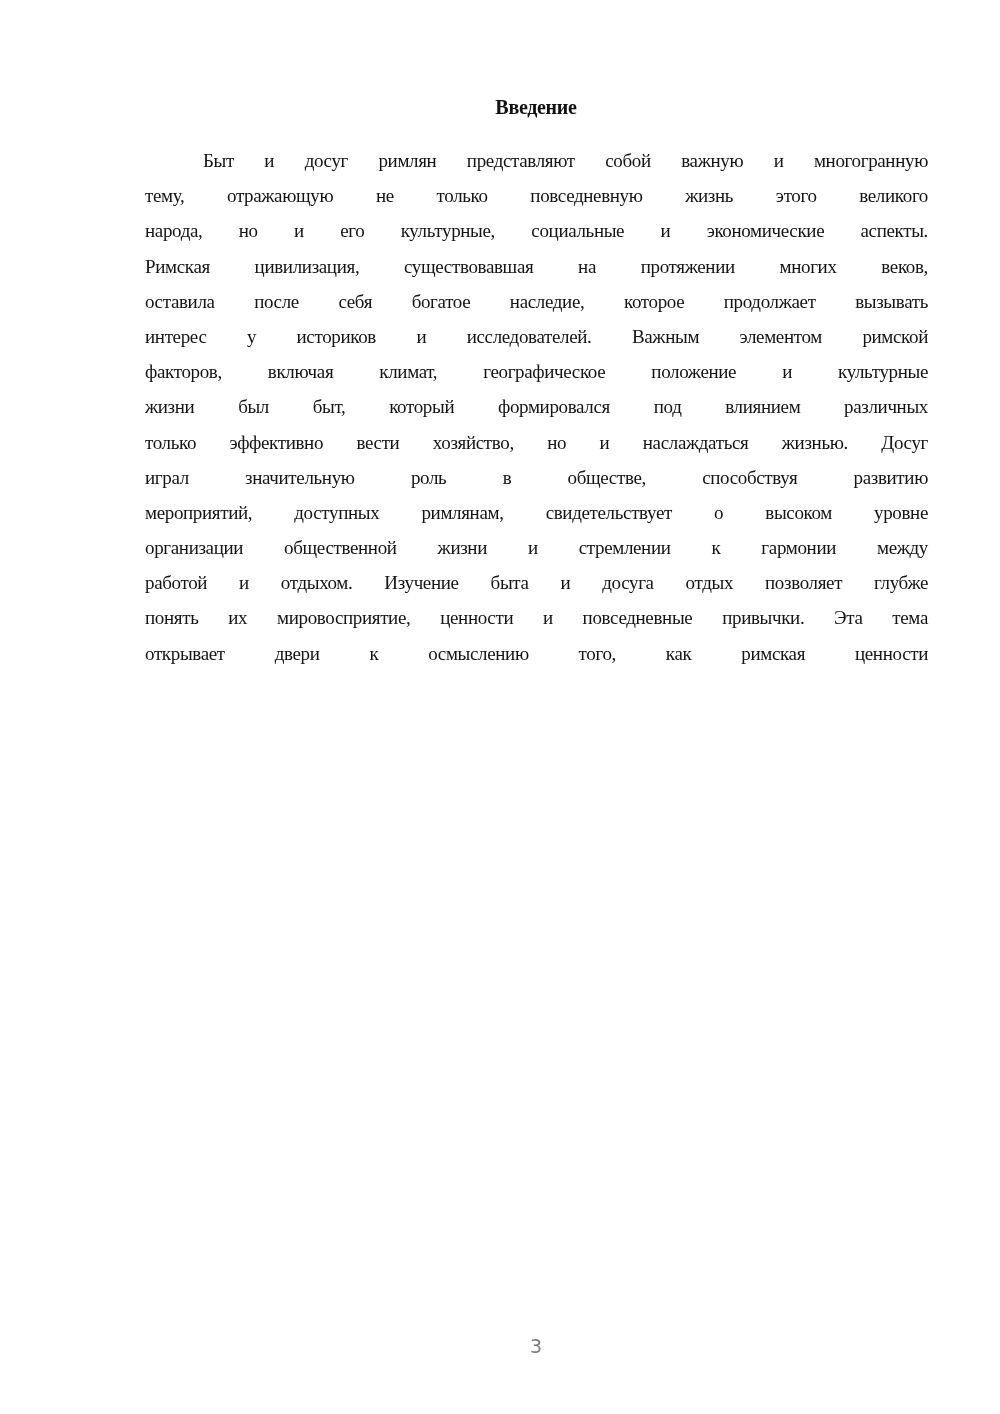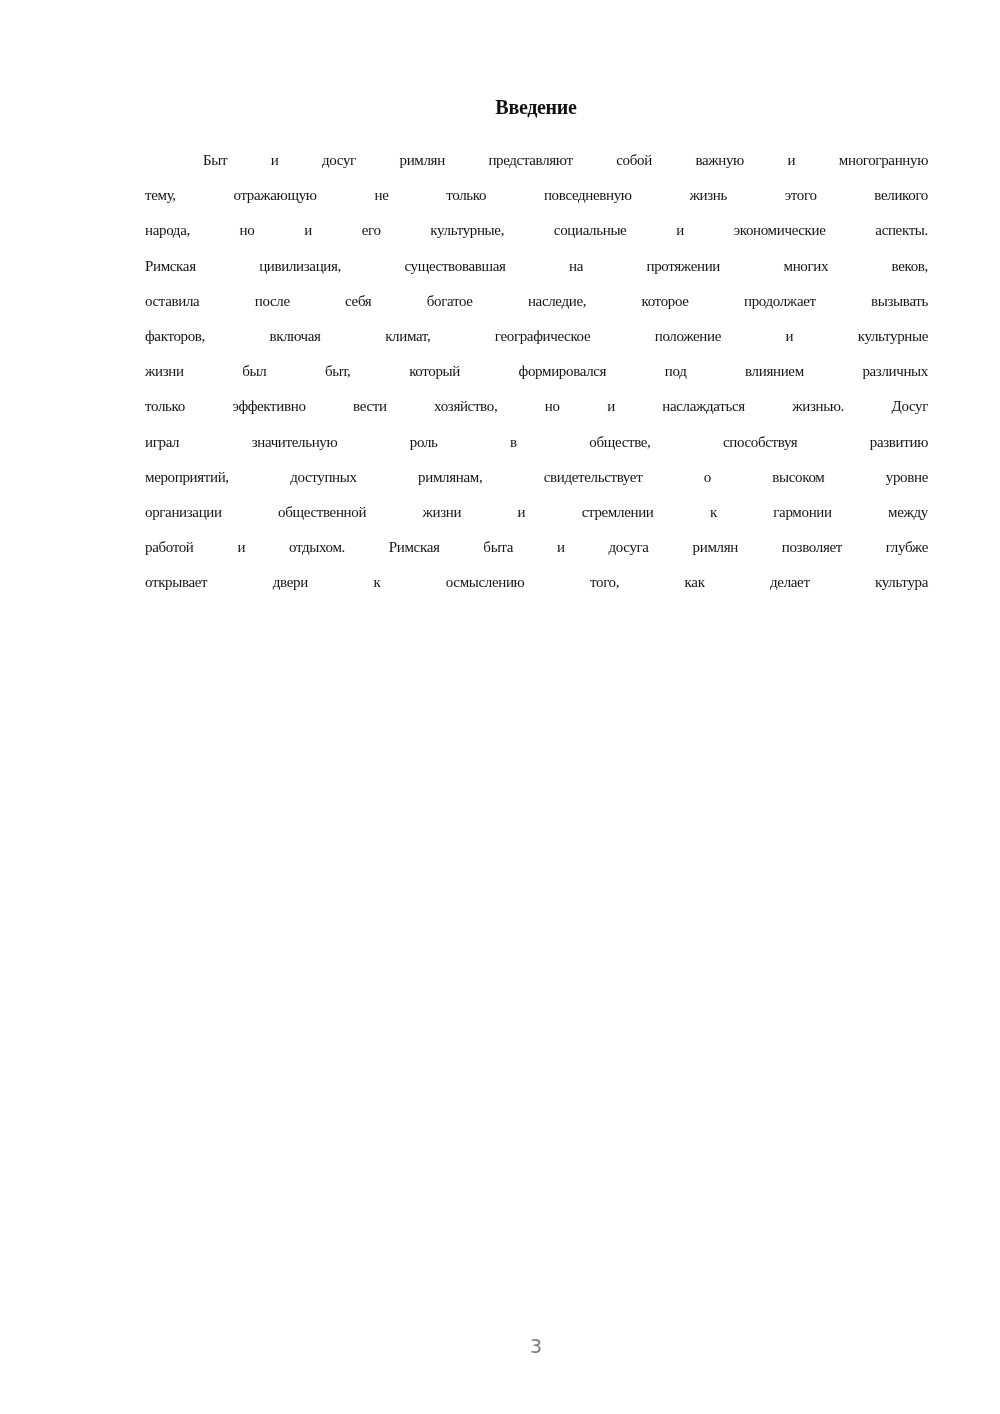--- a/index.html
+++ b/index.html
@@ -31,21 +31,21 @@
       font-size: 20px;
       color: #111111;
       letter-spacing: -0.3px;
     }
     .body-text {
       position: absolute;
       left: 145px;
       top: 143px;
       width: 783px;
       font-family: "Liberation Serif", serif;
-      font-size: 15px;
+      font-size: 19px;
       line-height: 35.2px;
       color: #151515;
       text-align: justify;
       text-indent: 58px;
       letter-spacing: -0.35px;
       word-spacing: 0px;
       margin: 0;
     }
     .line {
       display: block;
@@ -73,24 +73,26 @@
 
 <div class="page">
   <div class="heading">Введение</div>
 
   <div class="body-text" style="text-indent:0;">
     <span class="line first">Быт и досуг римлян представляют собой важную и многогранную</span>
     <span class="line">тему, отражающую не только повседневную жизнь этого великого</span>
     <span class="line">народа, но и его культурные, социальные и экономические аспекты.</span>
     <span class="line">Римская цивилизация, существовавшая на протяжении многих веков,</span>
     <span class="line">оставила после себя богатое наследие, которое продолжает вызывать</span>
+    <span class="line">интерес у историков и исследователей. Важным элементом римской</span>
     <span class="line">факторов, включая климат, географическое положение и культурные</span>
     <span class="line">жизни был быт, который формировался под влиянием различных</span>
     <span class="line">только эффективно вести хозяйство, но и наслаждаться жизнью. Досуг</span>
     <span class="line">играл значительную роль в обществе, способствуя развитию</span>
     <span class="line">мероприятий, доступных римлянам, свидетельствует о высоком уровне</span>
     <span class="line">организации общественной жизни и стремлении к гармонии между</span>
-    <span class="line">работой и отдыхом. Римская быта и досуга римлян позволяет глубже</span>
-    <span class="line">открывает двери к осмыслению того, как делает культура</span>
+    <span class="line">работой и отдыхом. Изучение быта и досуга отдых позволяет глубже</span>
+    <span class="line">понять их мировосприятие, ценности и повседневные привычки. Эта тема</span>
+    <span class="line">открывает двери к осмыслению того, как римская ценности</span>
   </div>
 
   <div class="page-number">3</div>
 </div>
 
 </body></html>

